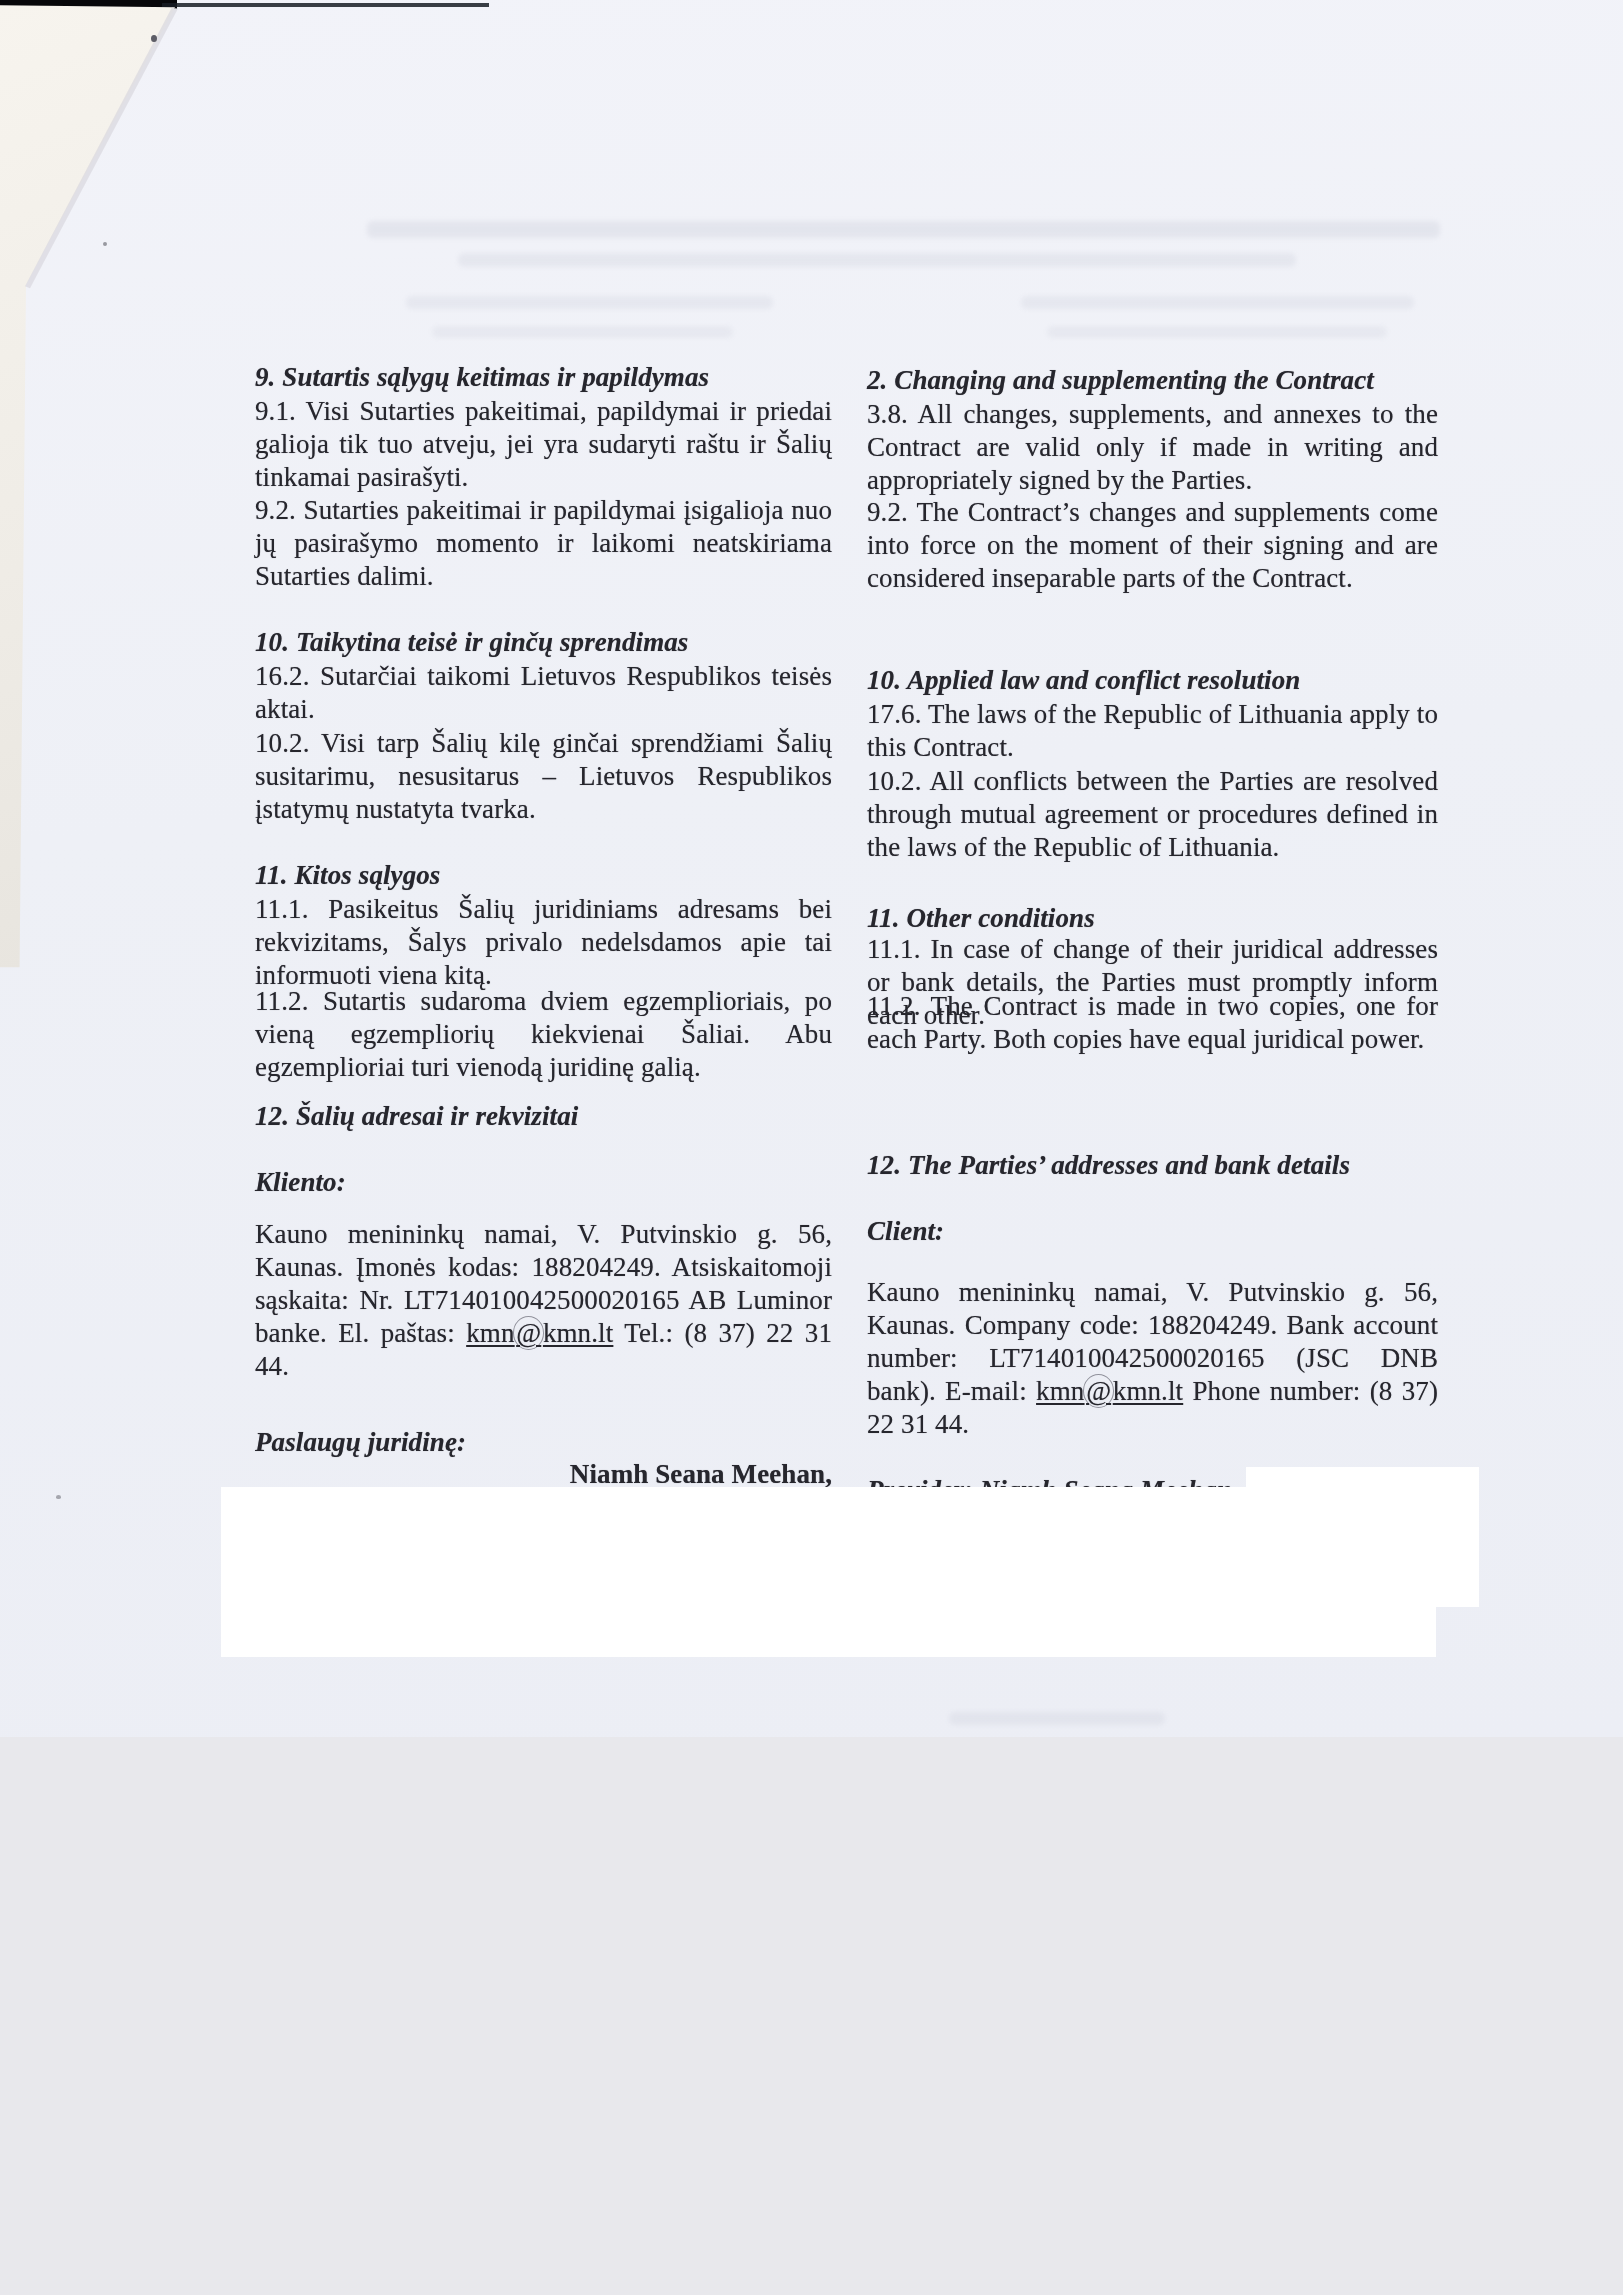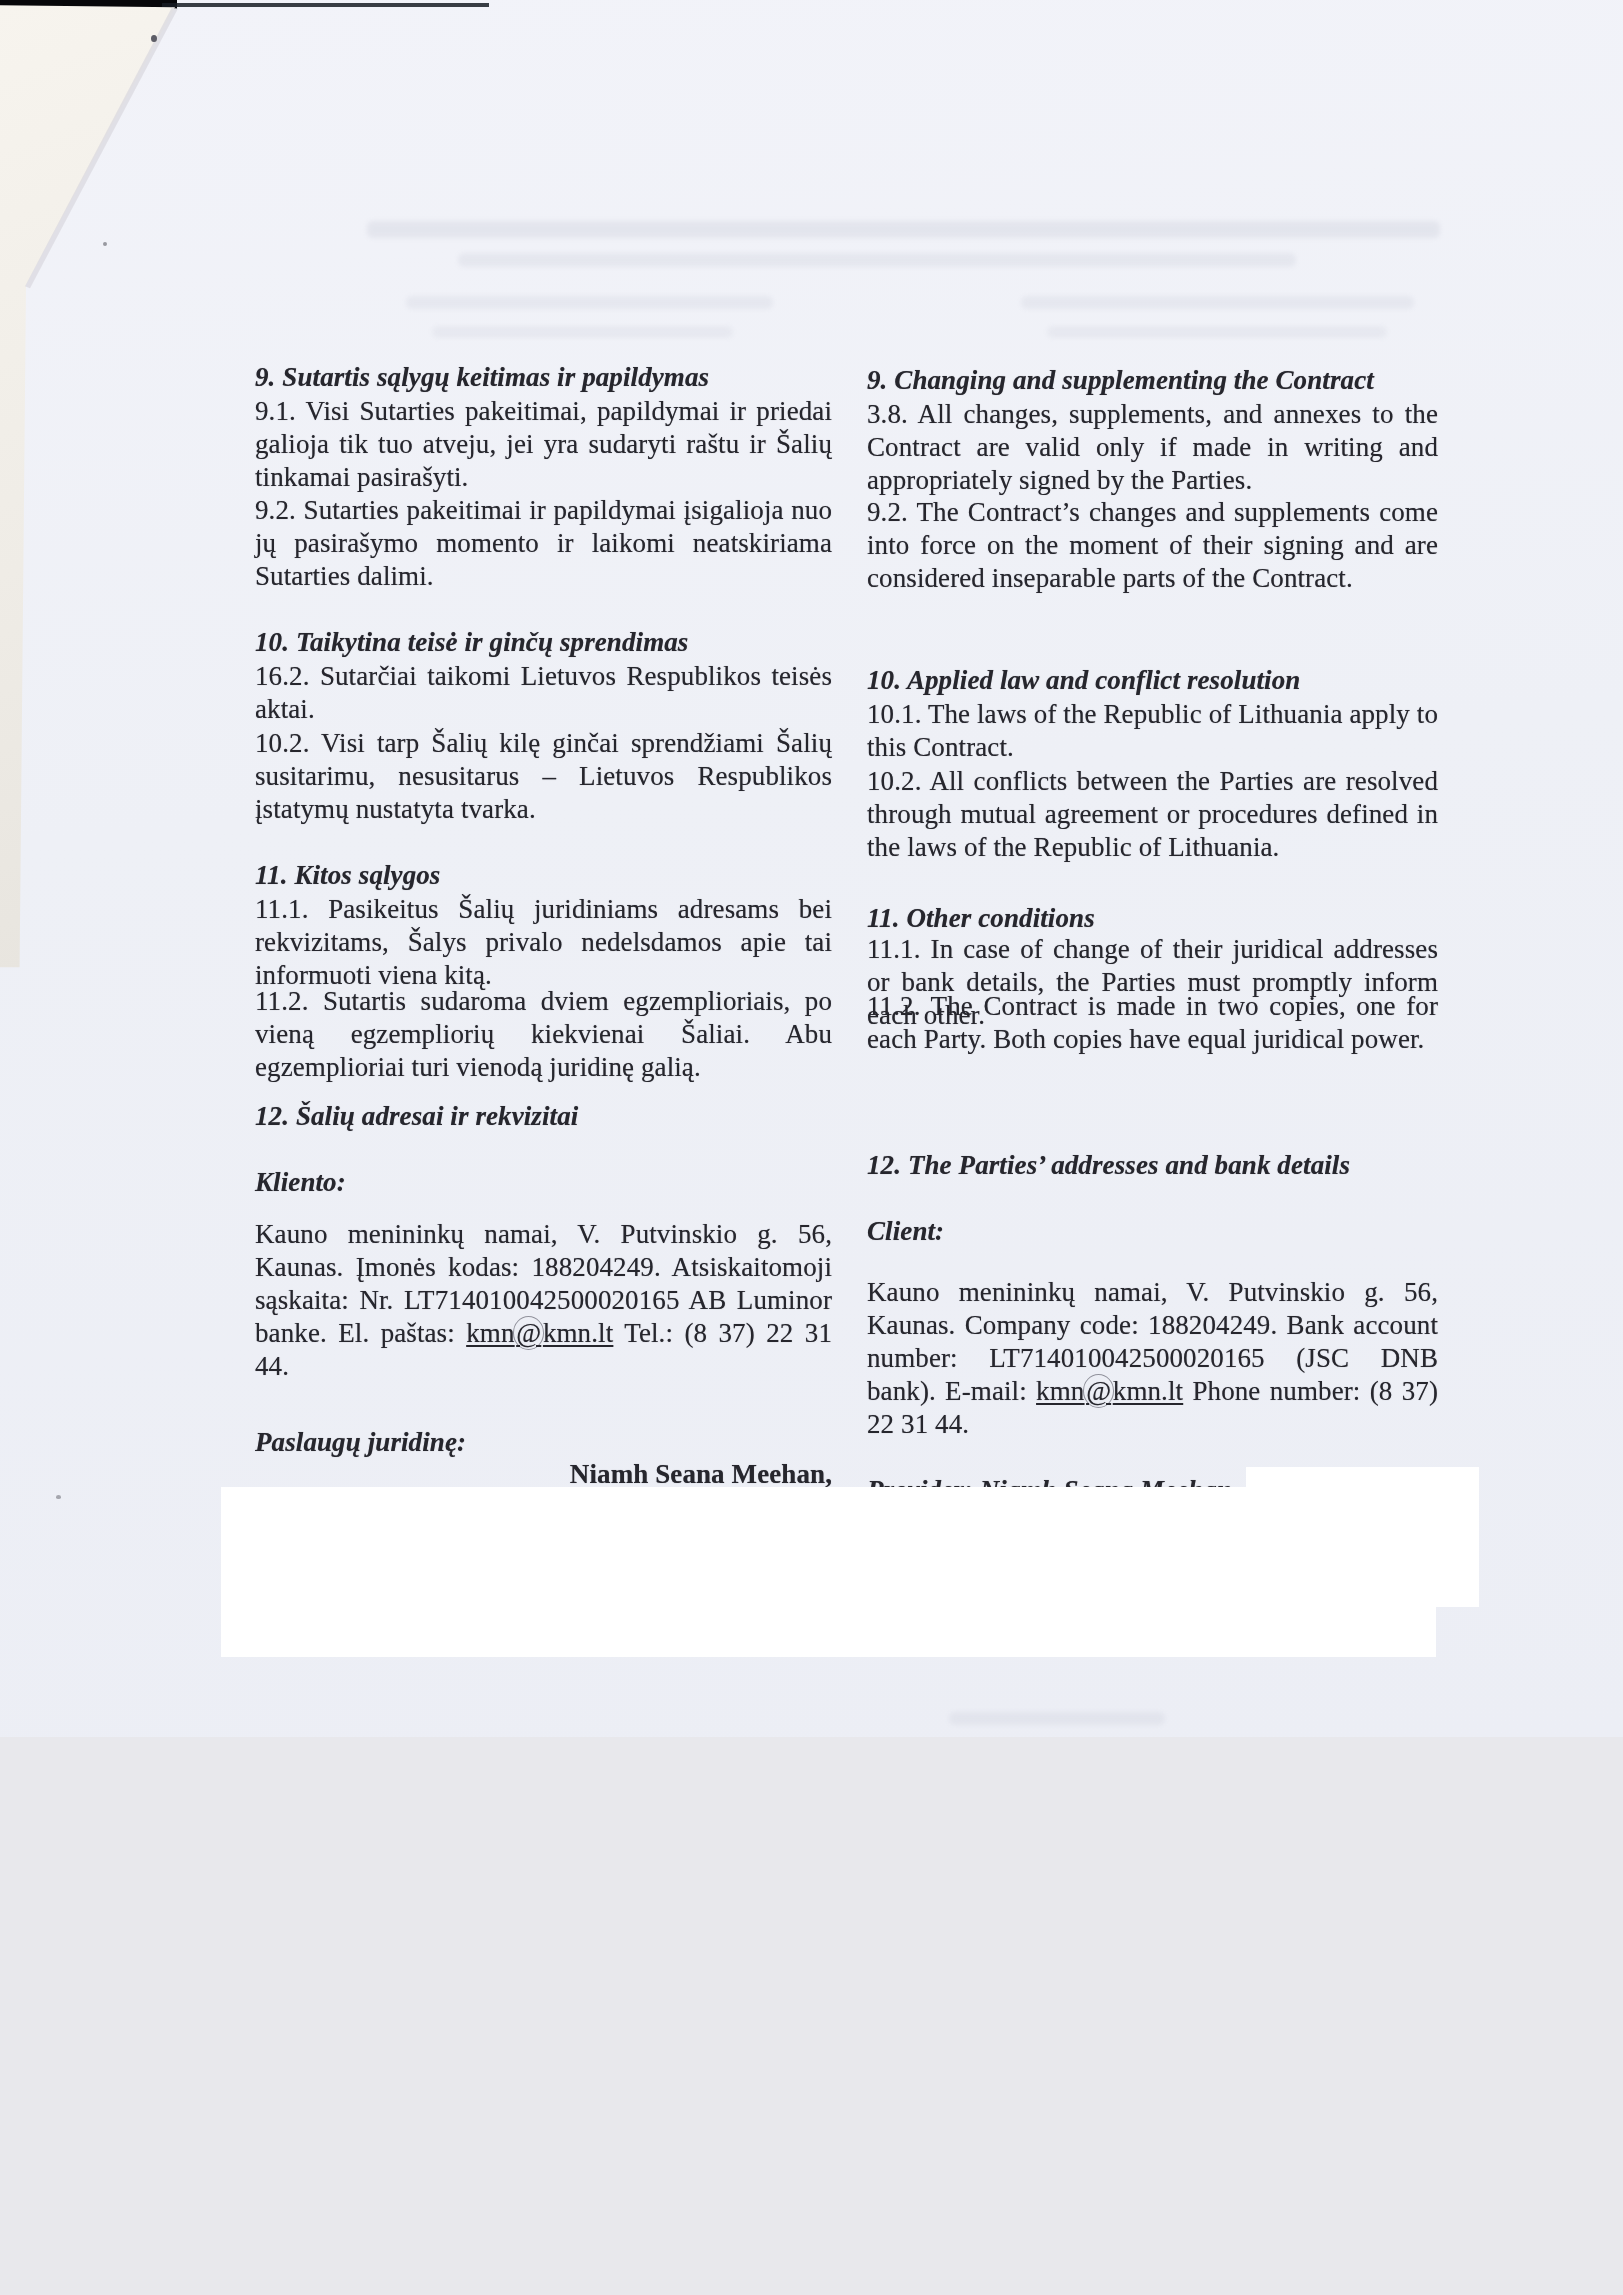--- a/index.html
+++ b/index.html
@@ -96,25 +96,25 @@
     <p class="l-p111">11.1. Pasikeitus Šalių juridiniams adresams bei rekvizitams, Šalys privalo nedelsdamos apie tai informuoti viena kitą.</p>
     <p class="l-p112">11.2. Sutartis sudaroma dviem egzemplioriais, po vieną egzempliorių kiekvienai Šaliai. Abu egzemplioriai turi vienodą juridinę galią.</p>
     <p class="hd l-h12">12. Šalių adresai ir rekvizitai</p>
     <p class="lbl l-kliento">Kliento:</p>
     <p class="l-client"><span>Kauno menininkų namai, V. Putvinskio g. 56, Kaunas. Įmonės kodas: 188204249. Atsiskaitomoji sąskaita: Nr. LT714010042500020165 AB Luminor banke. El. paštas: </span><span class="email"><span>kmn</span><span class="at-ring">@</span><span>kmn.lt</span></span><span> Tel.: (8 37) 22 31 44.</span></p>
     <p class="lbl l-paslaugu">Paslaugų juridinę:</p>
     <p class="name l-niamh">Niamh Seana Meehan,</p>
   </div>
 
   <div class="col col-right">
-    <p class="hd r-h9">9. Changing and supplementing the Contract</p>
+    <p class="hd r-h9">2. Changing and supplementing the Contract</p>
     <p class="r-p91">3.8. All changes, supplements, and annexes to the Contract are valid only if made in writing and appropriately signed by the Parties.</p>
     <p class="r-p92">9.2. The Contract’s changes and supplements come into force on the moment of their signing and are considered inseparable parts of the Contract.</p>
     <p class="hd r-h10">10. Applied law and conflict resolution</p>
-    <p class="r-p101">10.1. The laws of the Republic of Lithuania apply to this Contract.</p>
+    <p class="r-p101">17.6. The laws of the Republic of Lithuania apply to this Contract.</p>
     <p class="r-p102">10.2. All conflicts between the Parties are resolved through mutual agreement or procedures defined in the laws of the Republic of Lithuania.</p>
     <p class="hd r-h11">11. Other conditions</p>
     <p class="r-p111">11.1. In case of change of their juridical addresses or bank details, the Parties must promptly inform each other.</p>
     <p class="r-p112">11.2. The Contract is made in two copies, one for each Party. Both copies have equal juridical power.</p>
     <p class="hd r-h12">12. The Parties’ addresses and bank details</p>
     <p class="lbl r-clientlbl">Client:</p>
     <p class="r-client"><span>Kauno menininkų namai, V. Putvinskio g. 56, Kaunas. Company code: 188204249. Bank account number: LT714010042500020165 (JSC DNB bank). E-mail: </span><span class="email"><span>kmn</span><span class="at-ring">@</span><span>kmn.lt</span></span><span> Phone number: (8 37) 22 31 44.</span></p>
     <p class="lbl r-provider">Provider: Niamh Seana Meehan,</p>
   </div>
 

